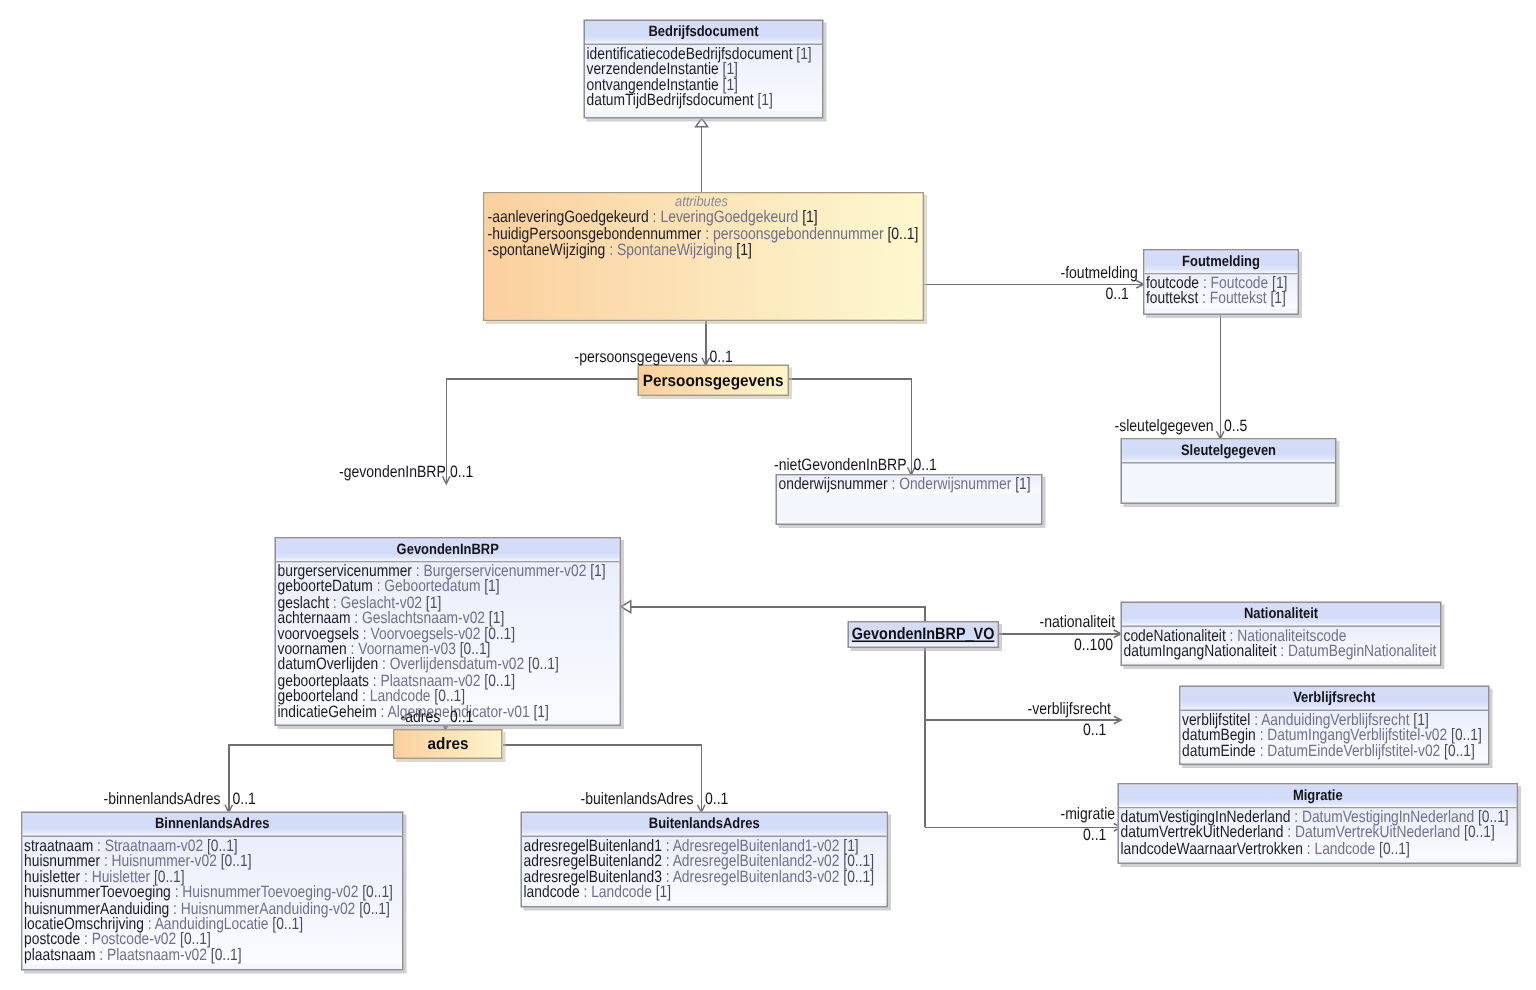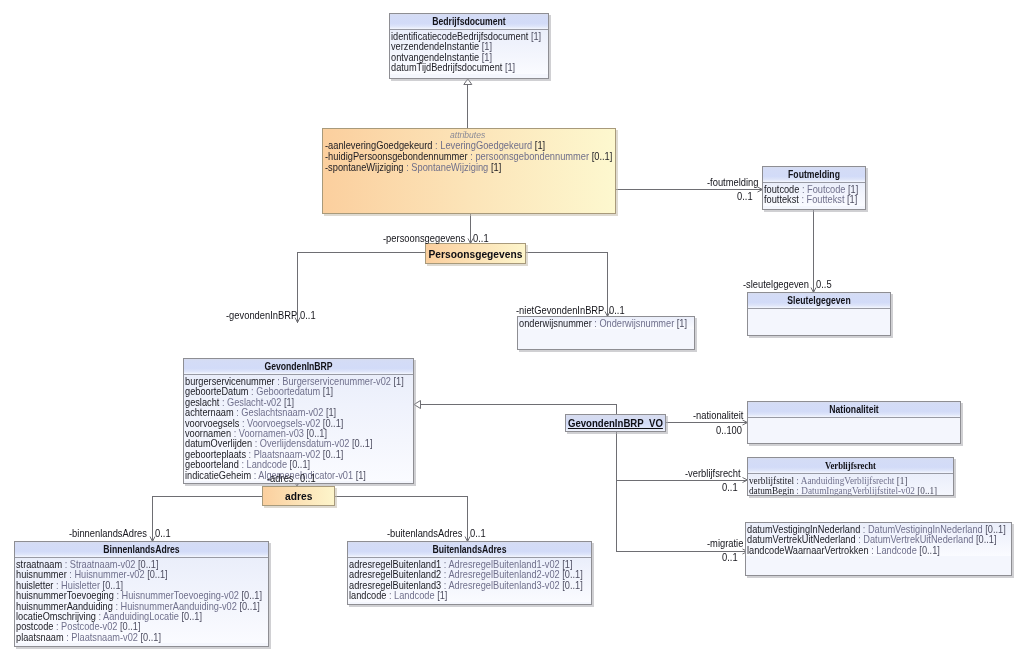--- a/index.html
+++ b/index.html
@@ -138,32 +138,39 @@
       </div>
       <div class="uml-class" style="left: 747px; top: 292px; width: 144px; height: 44px;">
         <div class="hdr">
           <span>Sleutelgegeven</span>
         </div>
       </div>
       <div class="uml-class" style="left: 747px; top: 401px; width: 214px; height: 43px;">
         <div class="hdr">
           <span>Nationaliteit</span>
         </div>
-      </div>
-      <div class="uml-class" style="left: 747px; top: 457px; width: 207px; height: 39px; font-family: Liberation Serif, serif;">
+        <div class="attrs">
+          <div class="attr"><span>codeNationaliteit</span><span class="ty"> : </span><span class="ty">Nationaliteitscode</span></div>
+          <div class="attr"><span>datumIngangNationaliteit</span><span class="ty"> : </span><span class="ty">DatumBeginNationaliteit</span></div>
+        </div>
+      </div>
+      <div class="uml-class" style="left: 786px; top: 457px; width: 207px; height: 53px;">
         <div class="hdr">
           <span>Verblijfsrecht</span>
         </div>
         <div class="attrs">
           <div class="attr"><span>verblijfstitel</span><span class="ty"> : </span><span class="ty">AanduidingVerblijfsrecht</span><span class="mu">&nbsp;<span>[1]</span></span></div>
           <div class="attr"><span>datumBegin</span><span class="ty"> : </span><span class="ty">DatumIngangVerblijfstitel-v02</span><span class="mu">&nbsp;<span>[0..1]</span></span></div>
           <div class="attr"><span>datumEinde</span><span class="ty"> : </span><span class="ty">DatumEindeVerblijfstitel-v02</span><span class="mu">&nbsp;<span>[0..1]</span></span></div>
         </div>
       </div>
       <div class="uml-class" style="left: 745px; top: 522px; width: 267px; height: 54px;">
+        <div class="hdr">
+          <span>Migratie</span>
+        </div>
         <div class="attrs">
           <div class="attr"><span>datumVestigingInNederland</span><span class="ty"> : </span><span class="ty">DatumVestigingInNederland</span><span class="mu">&nbsp;<span>[0..1]</span></span></div>
           <div class="attr"><span>datumVertrekUitNederland</span><span class="ty"> : </span><span class="ty">DatumVertrekUitNederland</span><span class="mu">&nbsp;<span>[0..1]</span></span></div>
           <div class="attr"><span>landcodeWaarnaarVertrokken</span><span class="ty"> : </span><span class="ty">Landcode</span><span class="mu">&nbsp;<span>[0..1]</span></span></div>
         </div>
       </div>
       <div class="uml-class" style="left: 14px; top: 541px; width: 255px; height: 106px;">
         <div class="hdr">
           <span>BinnenlandsAdres</span>
         </div>

